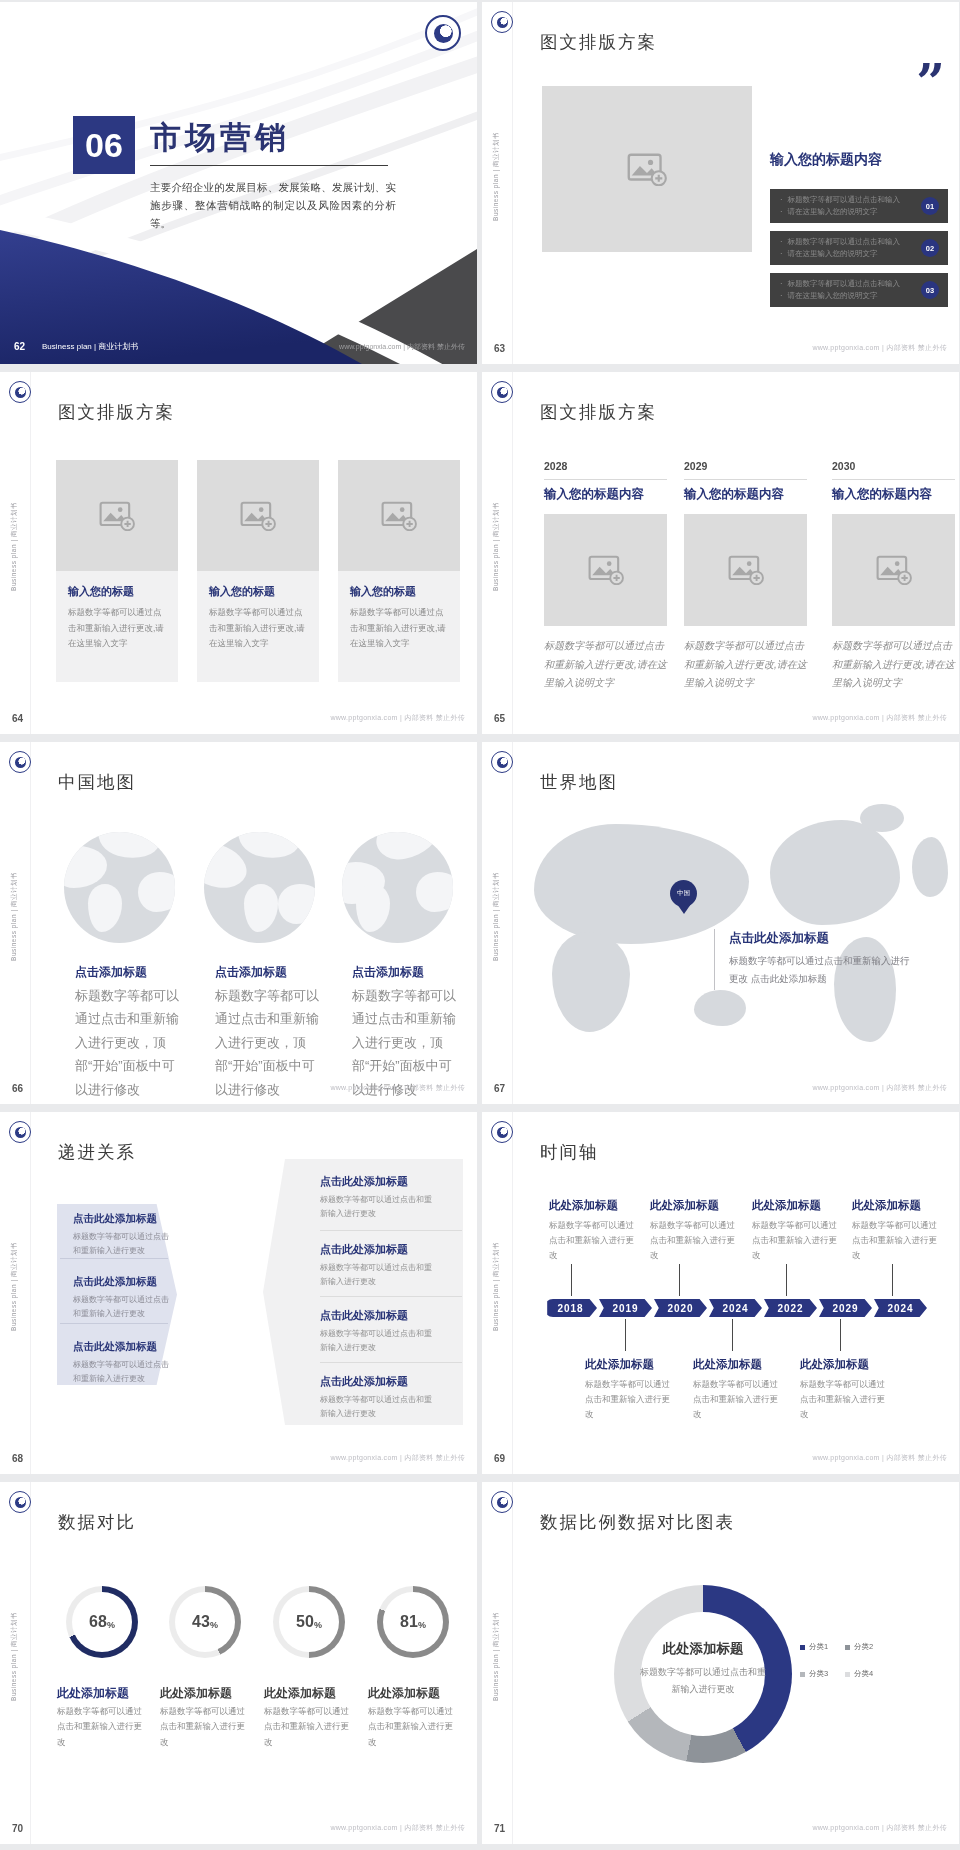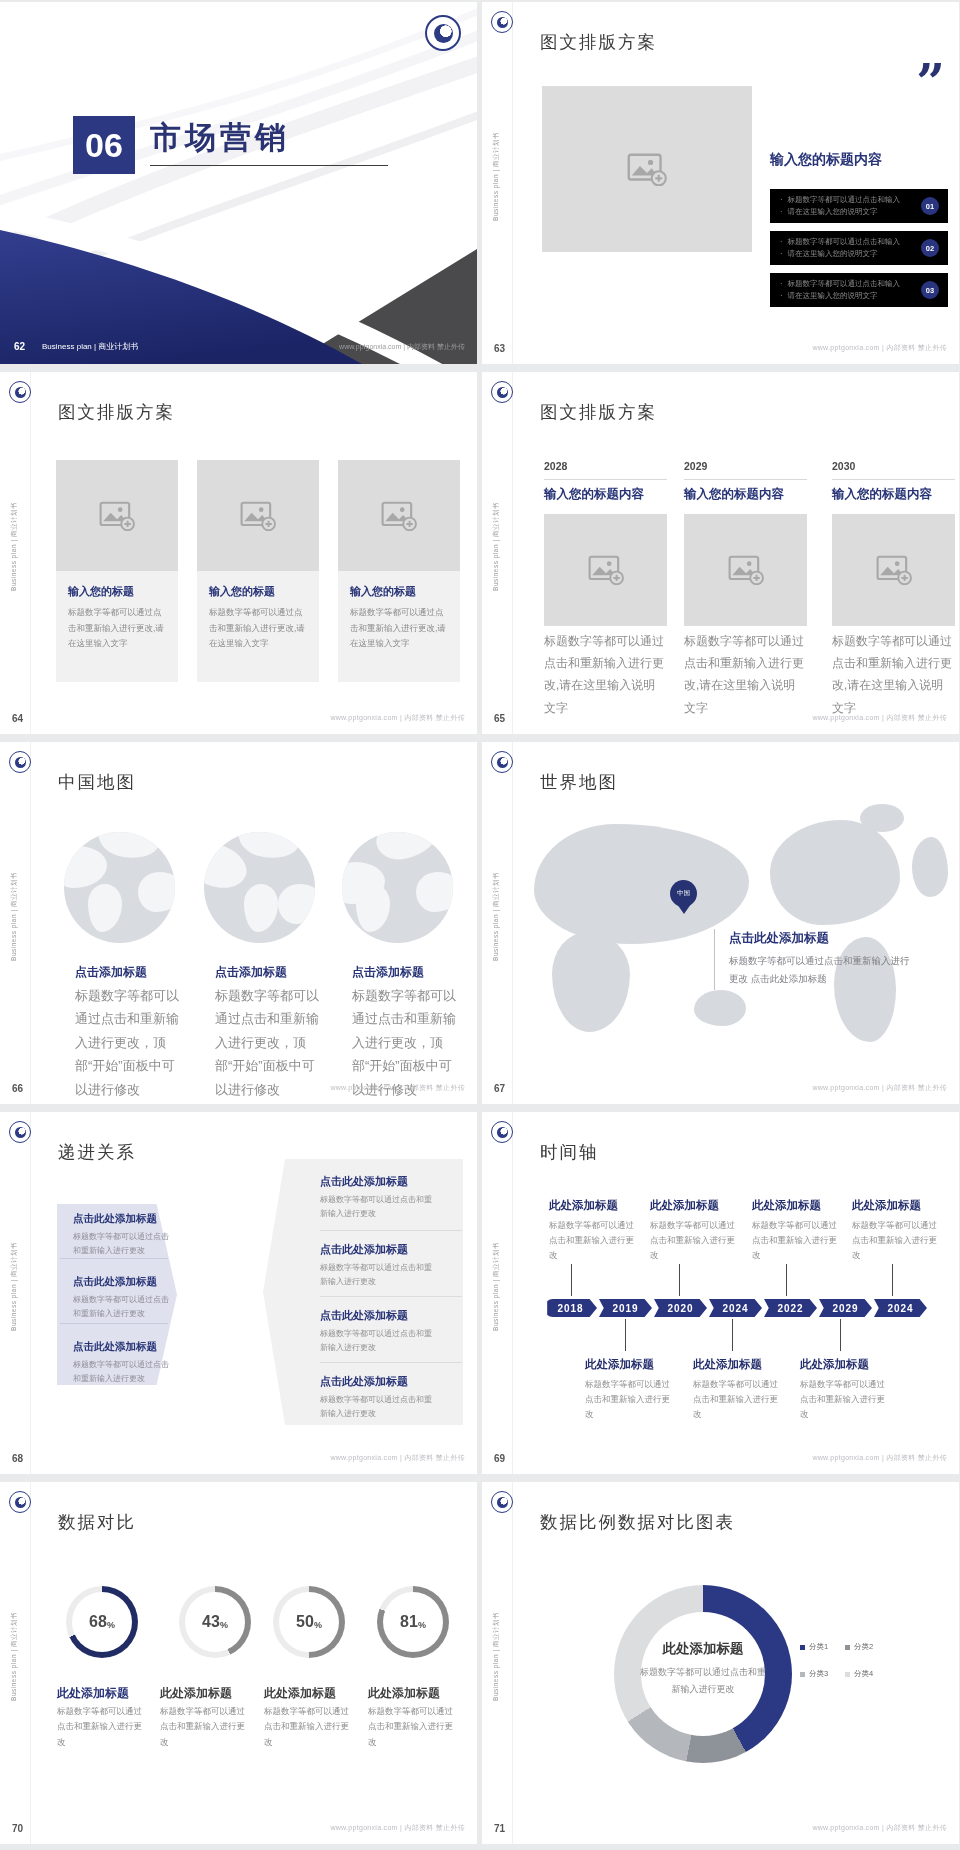--- a/index.html
+++ b/index.html
@@ -42,42 +42,42 @@
   #s62 .cbrand { position:absolute; left:42px; bottom:12px; font-size:8px; color:#fff; }
   #s62 .cfright { position:absolute; right:12px; bottom:12px; font-size:7px; color:#9c9c9e; }
 
   
   #s63 .ph { left:60px; top:84px; width:210px; height:166px; position:absolute; }
   #s63 .cap { position:absolute; left:60px; top:252px; width:210px; height:54px; background:#efefef;
               padding:8px 13px; font-size:8.5px; color:#8e8e8e; line-height:1.85; text-align:justify; }
   #s63 .quote { position:absolute; right:14px; top:56px; font-size:50px; font-weight:bold; color:#2b3472;
                 font-family:"DejaVu Serif",serif; line-height:1; }
   #s63 .heading { position:absolute; left:288px; top:149px; font-size:14px; }
-  #s63 .lbox { position:absolute; left:288px; width:178px; height:34px; background:#000000;
+  #s63 .lbox { position:absolute; left:288px; width:178px; height:34px; background:#404040;
                padding:5px 30px 0 10px; }
   #s63 .lbox .ln { font-size:7.5px; color:#8b8b8b; line-height:1.65; white-space:nowrap; }
   #s63 .lbox .ln::before { content:"·"; margin-right:5px; color:#9a9a9a; }
   #s63 .badge { position:absolute; right:9px; top:8px; width:18px; height:18px; border-radius:50%;
                 background:#2a3580; color:#fff; font-size:7.5px; font-weight:bold;
                 display:flex; align-items:center; justify-content:center; }
 
   
   #s64 .card { position:absolute; top:88px; width:122px; }
   #s64 .card .ph { width:122px; height:111px; }
   #s64 .card .txt { width:122px; height:111px; background:#f1f1f2; padding:13px 10px 0 12px; }
   #s64 .card .t { font-size:11px; margin-bottom:6px; }
   #s64 .card .b { font-size:8.5px; color:#8b8b8b; line-height:1.85; }
 
   
   #s65 .col { position:absolute; top:88px; width:123px; }
   #s65 .yr { font-size:10.5px; font-weight:bold; color:#4a4a4a; }
   #s65 .yline { width:100%; height:1px; background:#d9d9d9; margin:7px 0 6px; }
   #s65 .hd { font-size:12.5px; margin-bottom:11px; }
   #s65 .col .ph { width:123px; height:112px; }
-  #s65 .cap { margin-top:4px; font-size:12px; color:#8b8b8b; line-height:1.85; }
+  #s65 .cap { margin-top:11px; font-size:10px; color:#8b8b8b; line-height:1.85;font-style:italic; }
 
   
   .globe { position:absolute; top:90px; width:111px; height:111px; border-radius:50%;
            background:#d8dbdf; overflow:hidden; }
   .globe b { position:absolute; background:#f4f5f7; border-radius:46% 54% 60% 40%/50% 45% 55% 50%; }
   .globe .g1 { left:-12px; top:14px; width:55px; height:42px; }
   .globe .g2 { left:34px; top:-14px; width:62px; height:40px; transform:rotate(15deg); }
   .globe .g3 { left:24px; top:52px; width:34px; height:48px; border-radius:50% 50% 60% 40%/40% 40% 60% 60%; }
   .globe .g4 { left:74px; top:40px; width:46px; height:40px; }
   #s66 .gt { position:absolute; font-size:12px; }
@@ -170,20 +170,21 @@
       <path d="M477,247 L477,362 L290,362 Z" fill="#4a4a4c"></path>
       <path d="M0,228 C110,252 245,295 362,362 L0,362 Z" fill="url(#gblue)"></path>
       <path d="M-10,214 C140,243 300,293 445,375" stroke="#ffffff" stroke-width="20" fill="none"></path>
     </svg>
     <span class="logo">
         <i></i>
       </span>
     <div class="chap">06</div>
     <h1 class="ctitle">市场营销</h1>
     <div class="cline"></div>
+    <p class="cdesc">主要介绍企业的发展目标、发展策略、发展计划、实施步骤、整体营销战略的制定以及风险因素的分析等。</p>
     <span class="cpage">62</span>
     <span class="cbrand">Business plan | 商业计划书</span>
     <span class="cfright">www.pptgonxia.com | 内部资料 禁止外传</span>
   </section>
 
   <section class="slide" id="s63">
     <i class="vline"></i>
     <span class="logo">
         <i></i>
       </span>
@@ -517,21 +518,21 @@
     <span class="vtext">Business plan | 商业计划书</span>
     <h2 class="stitle">数据对比</h2>
 
     <div class="ring" style="left: 66px; background: conic-gradient(rgb(32, 44, 99) 0deg, rgb(32, 44, 99) 68%, rgb(236, 236, 236) 68%, rgb(236, 236, 236) 100%);">
       <div class="hole"></div>
       <div class="rv">
           <span>68</span>
           <span class="unit">%</span>
         </div>
     </div>
-    <div class="ring" style="left: 179px; background: conic-gradient(rgb(138, 138, 138) 0deg, rgb(138, 138, 138) 43%, rgb(236, 236, 236) 43%, rgb(236, 236, 236) 100%);">
+    <div class="ring" style="left: 169px; background: conic-gradient(rgb(138, 138, 138) 0deg, rgb(138, 138, 138) 43%, rgb(236, 236, 236) 43%, rgb(236, 236, 236) 100%);">
       <div class="hole"></div>
       <div class="rv">
           <span>43</span>
           <span class="unit">%</span>
         </div>
     </div>
     <div class="ring" style="left: 273px; background: conic-gradient(rgb(138, 138, 138) 0deg, rgb(138, 138, 138) 50%, rgb(236, 236, 236) 50%, rgb(236, 236, 236) 100%);">
       <div class="hole"></div>
       <div class="rv">
           <span>50</span>

